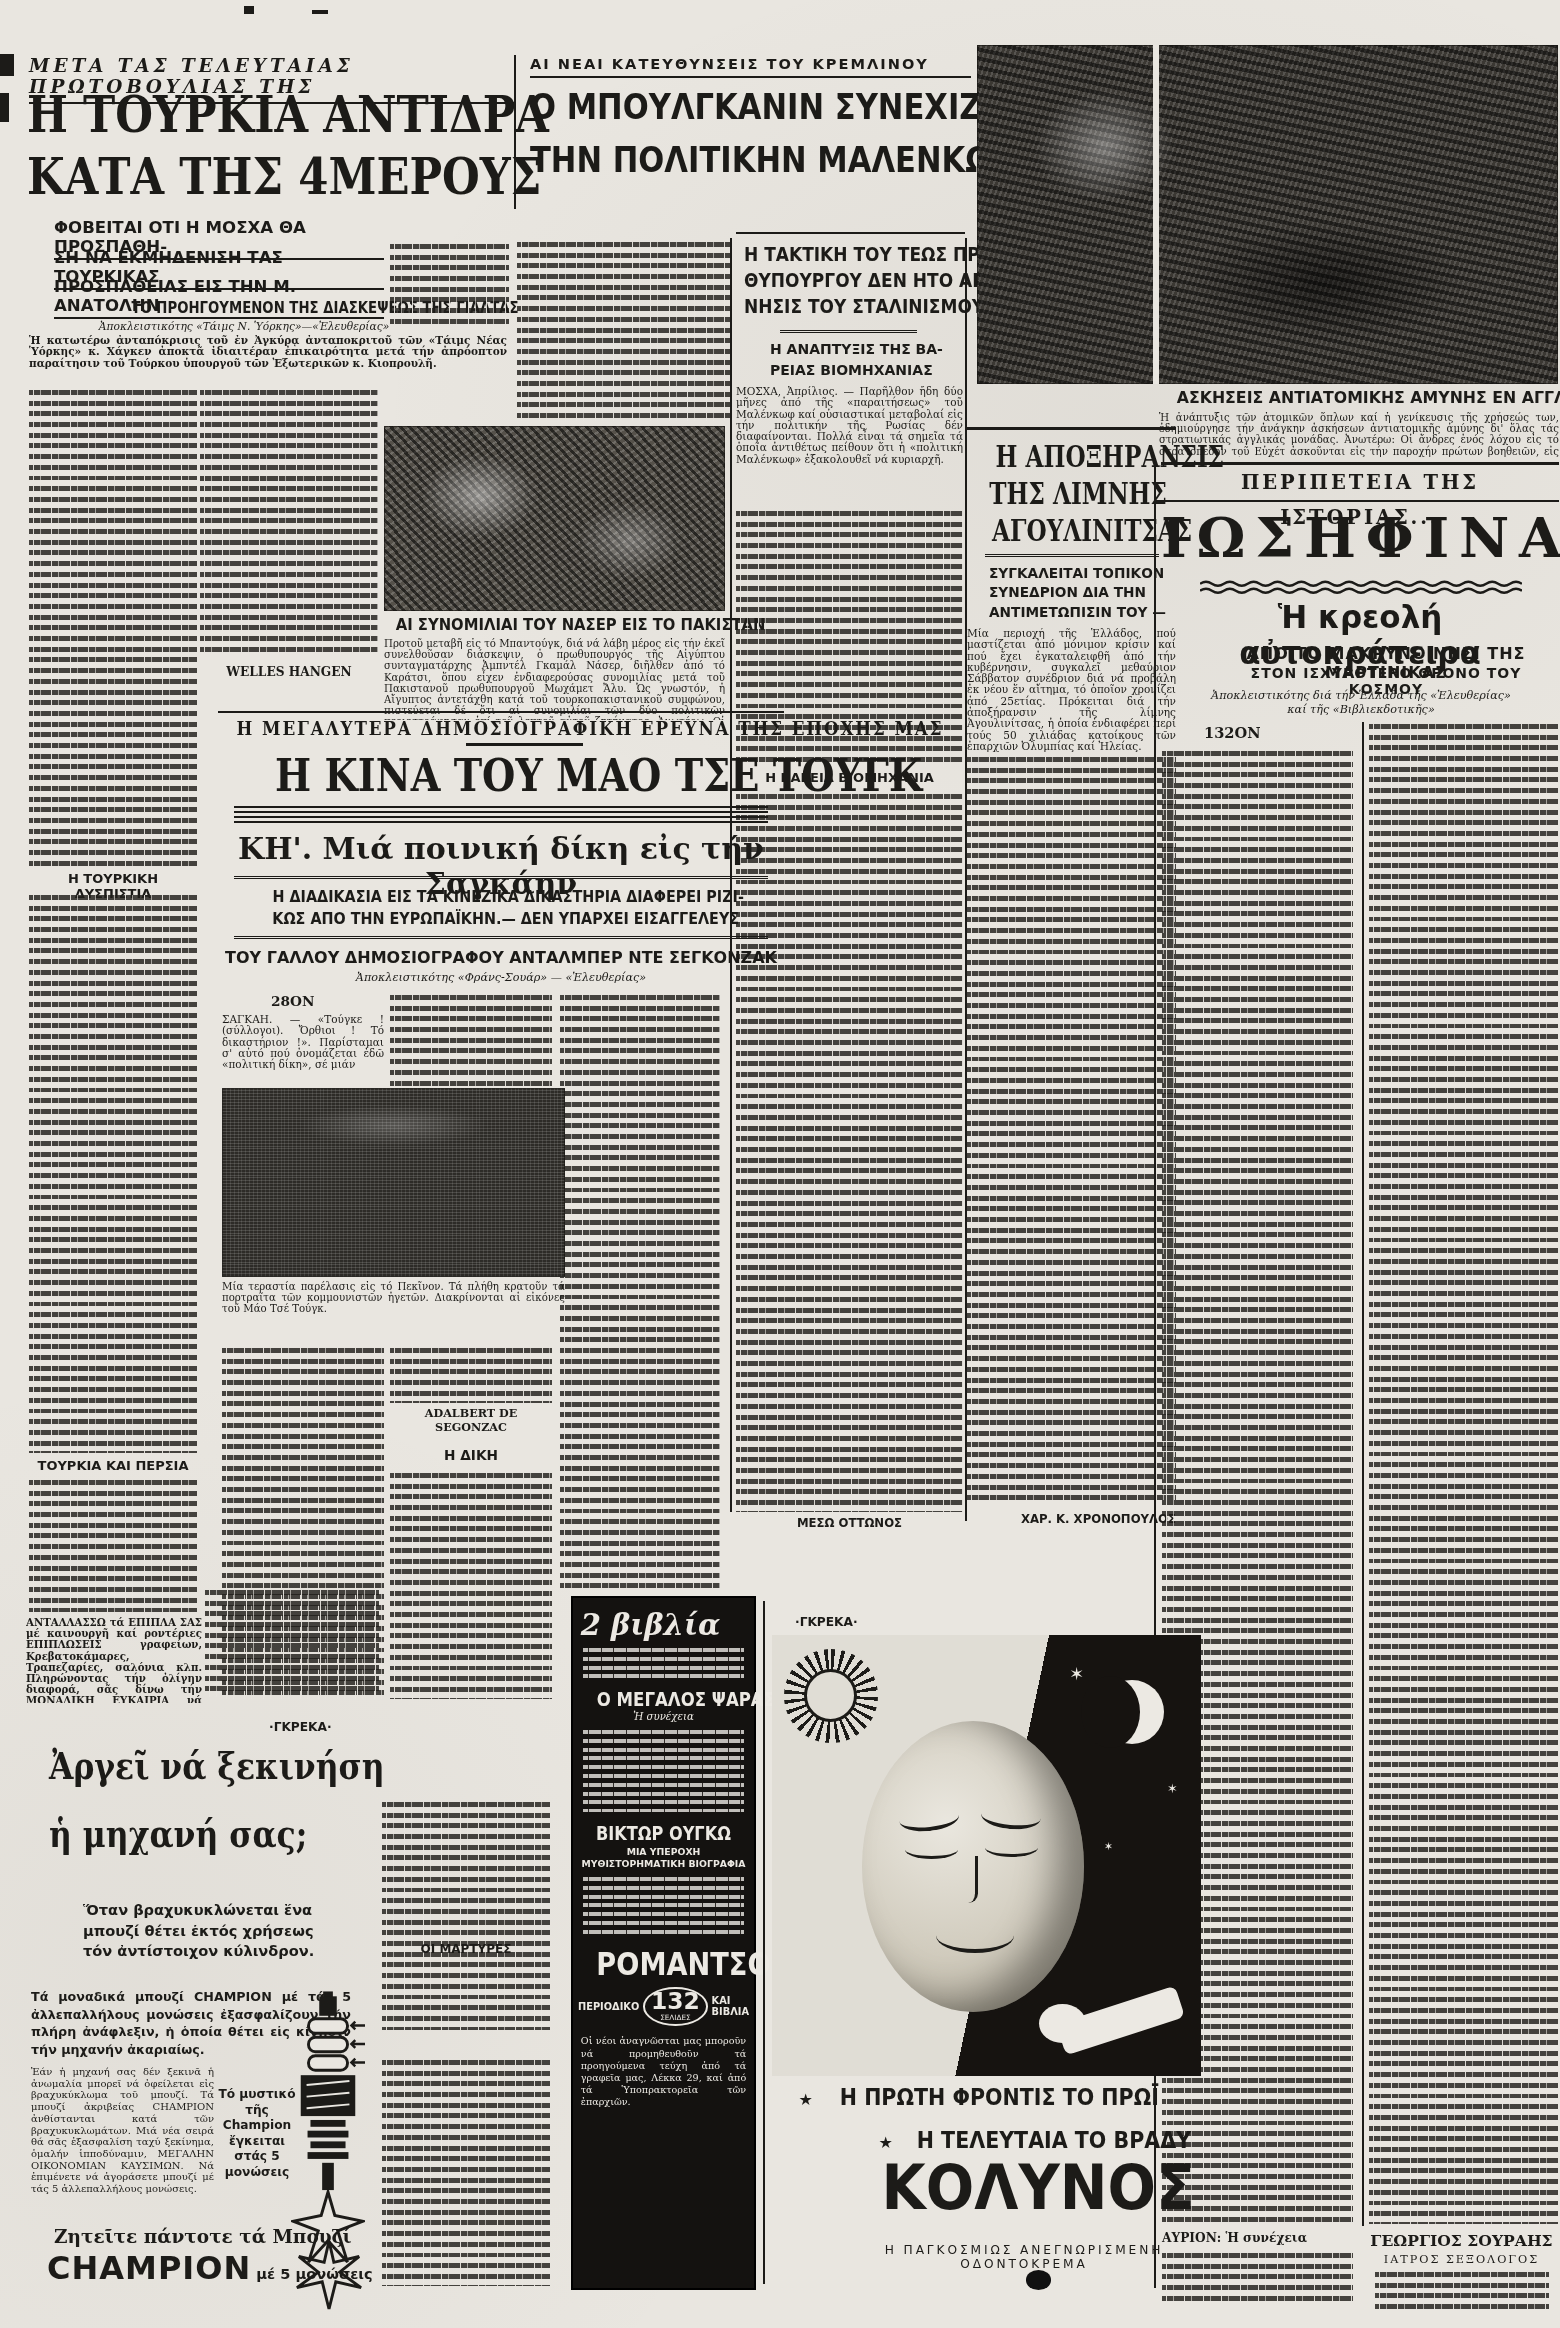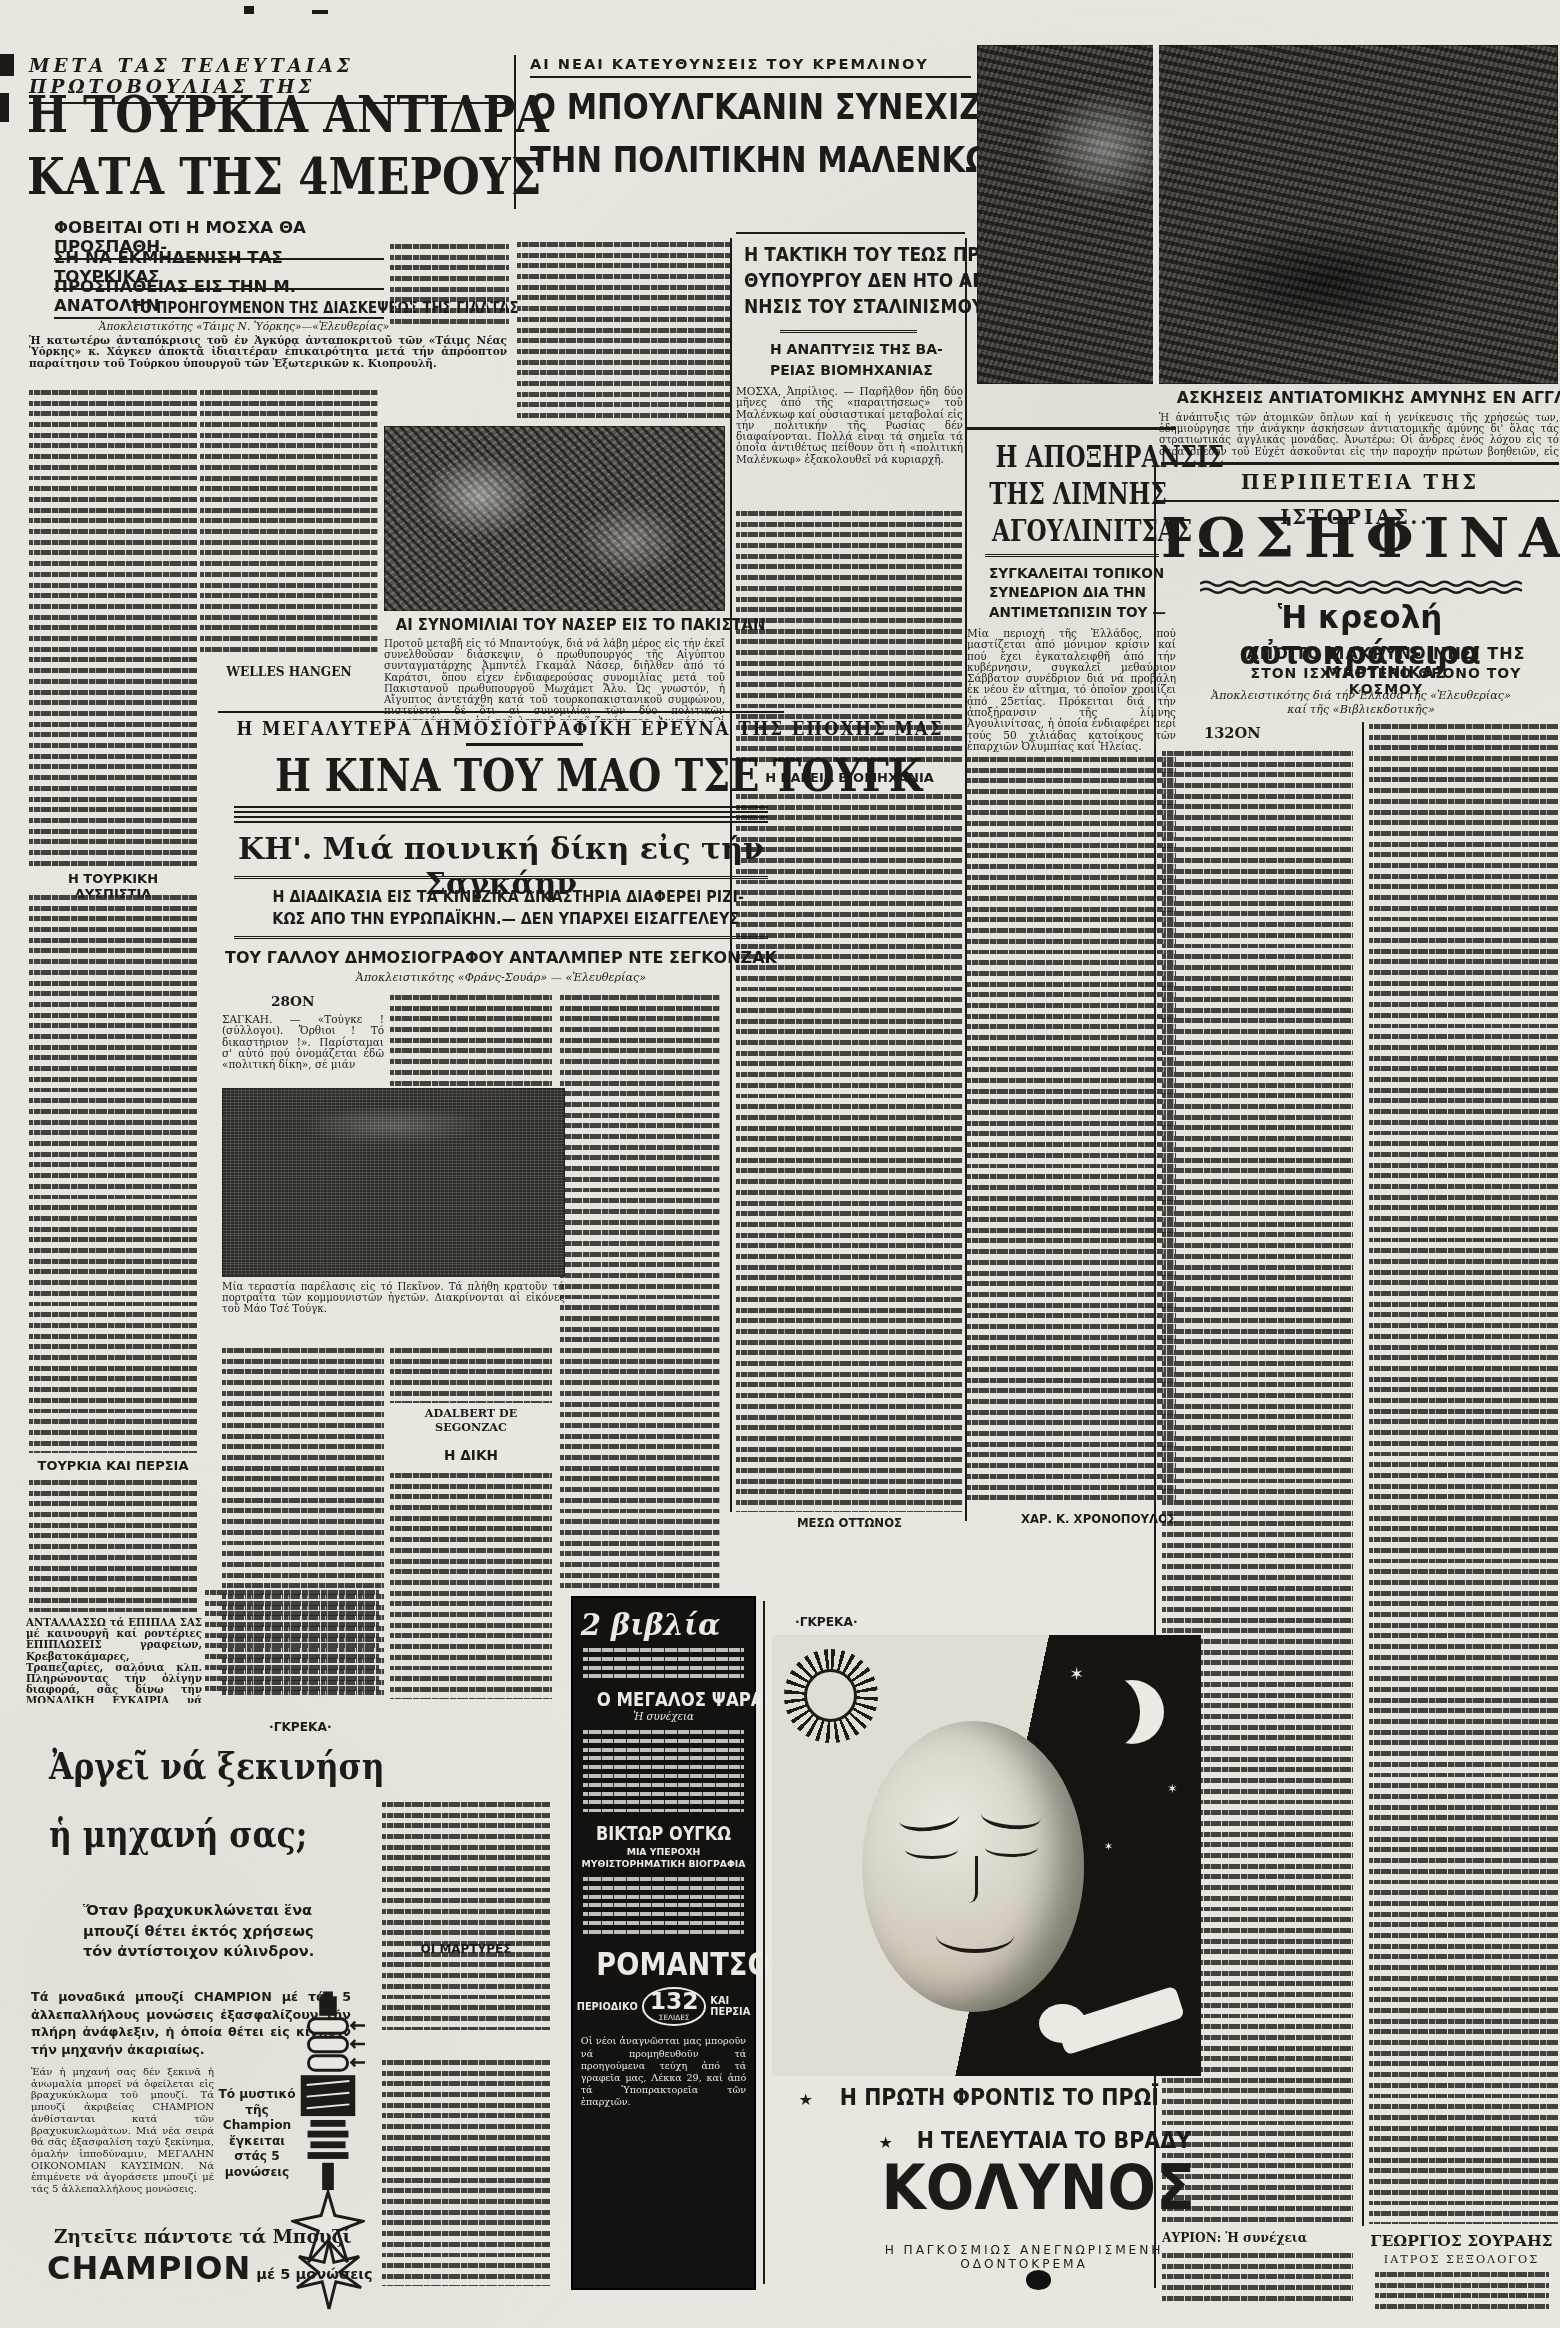--- a/index.html
+++ b/index.html
@@ -240,21 +240,21 @@
     <div class="sans b ctr" style="font-size:19px;margin-top:10px"><span class="cx85">ΒΙΚΤΩΡ ΟΥΓΚΩ</span></div>
     <div class="sans b ctr" style="font-size:9.3px;line-height:11.7px;margin-top:2px">ΜΙΑ ΥΠΕΡΟΧΗ ΜΥΘΙΣΤΟΡΗΜΑΤΙΚΗ ΒΙΟΓΡΑΦΙΑ</div>
     <div class="tnw" style="height:60px;margin:7.8px 2px"></div>
     <div class="sans b ctr" style="font-size:32px;margin-top:7px"><span class="cx85">ΡΟΜΑΝΤΣΟ</span></div>
     <div style="display:flex;align-items:center;justify-content:center;gap:3.9px;margin-top:3.9px">
       <span class="sans b" style="font-size:9.8px">ΠΕΡΙΟΔΙΚΟ</span>
       <span class="ctr" style="border:2px solid #ece9e3;border-radius:50%;padding:2px 5.9px">
         <span class="sans b" style="font-size:23.4px;display:block;line-height:21.5px">132</span>
         <span class="sans" style="font-size:7.3px;display:block">ΣΕΛΙΔΕΣ</span>
       </span>
-      <span class="sans b" style="font-size:9.8px">ΚΑΙ ΠΕΡΣΙΑ</span>
+      <span class="sans b" style="font-size:9.8px">ΚΑΙ ΒΙΒΛΙΑ</span>
     </div>
     <div class="just" style="font-size:9.6px;line-height:12.2px;margin-top:9.8px">Οἱ νέοι ἀναγνῶσται μας μποροῦν νά προμηθευθοῦν τά προηγούμενα τεύχη ἀπό τά γραφεῖα μας, Λέκκα 29, καί ἀπό τά Ὑποπρακτορεῖα τῶν ἐπαρχιῶν.</div>
   </div>
   <div class="abs vr" style="left:763px;top:1601px;height:683px"></div>
 
   <div class="abs sans b" style="left:795px;top:1615px;font-size:12.2px">·ΓΚΡΕΚΑ·</div>
   <div class="abs" style="left:772px;top:1635px;width:429px;height:441px;background:linear-gradient(102deg,#e0ddd5 0 53%, #161310 53%);overflow:hidden">
     <div class="abs sun" style="left:11.7px;top:13.7px;width:94px;height:94px">
         <div></div>
       </div>

